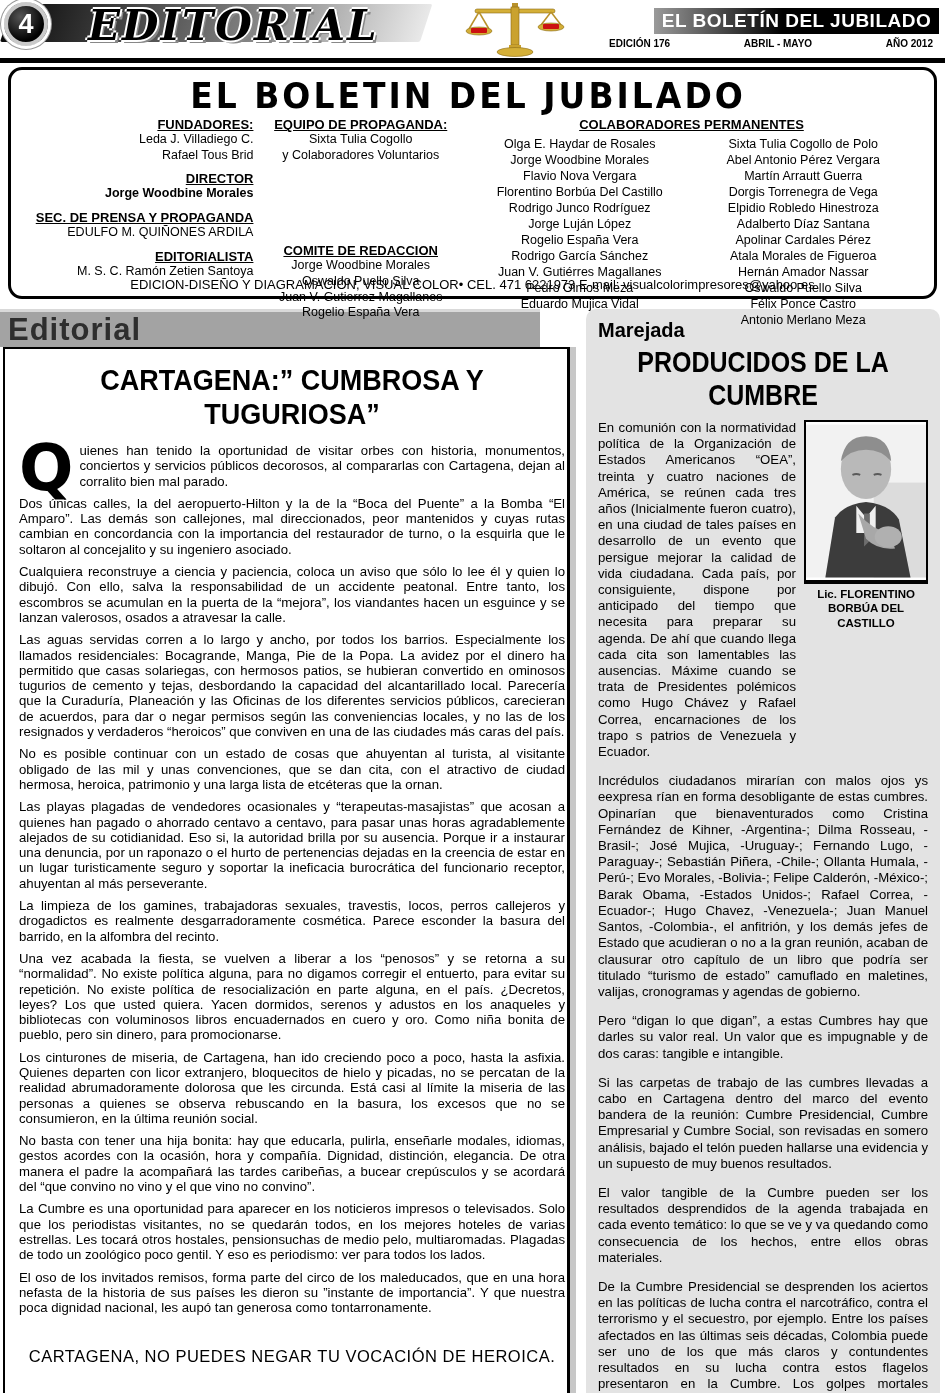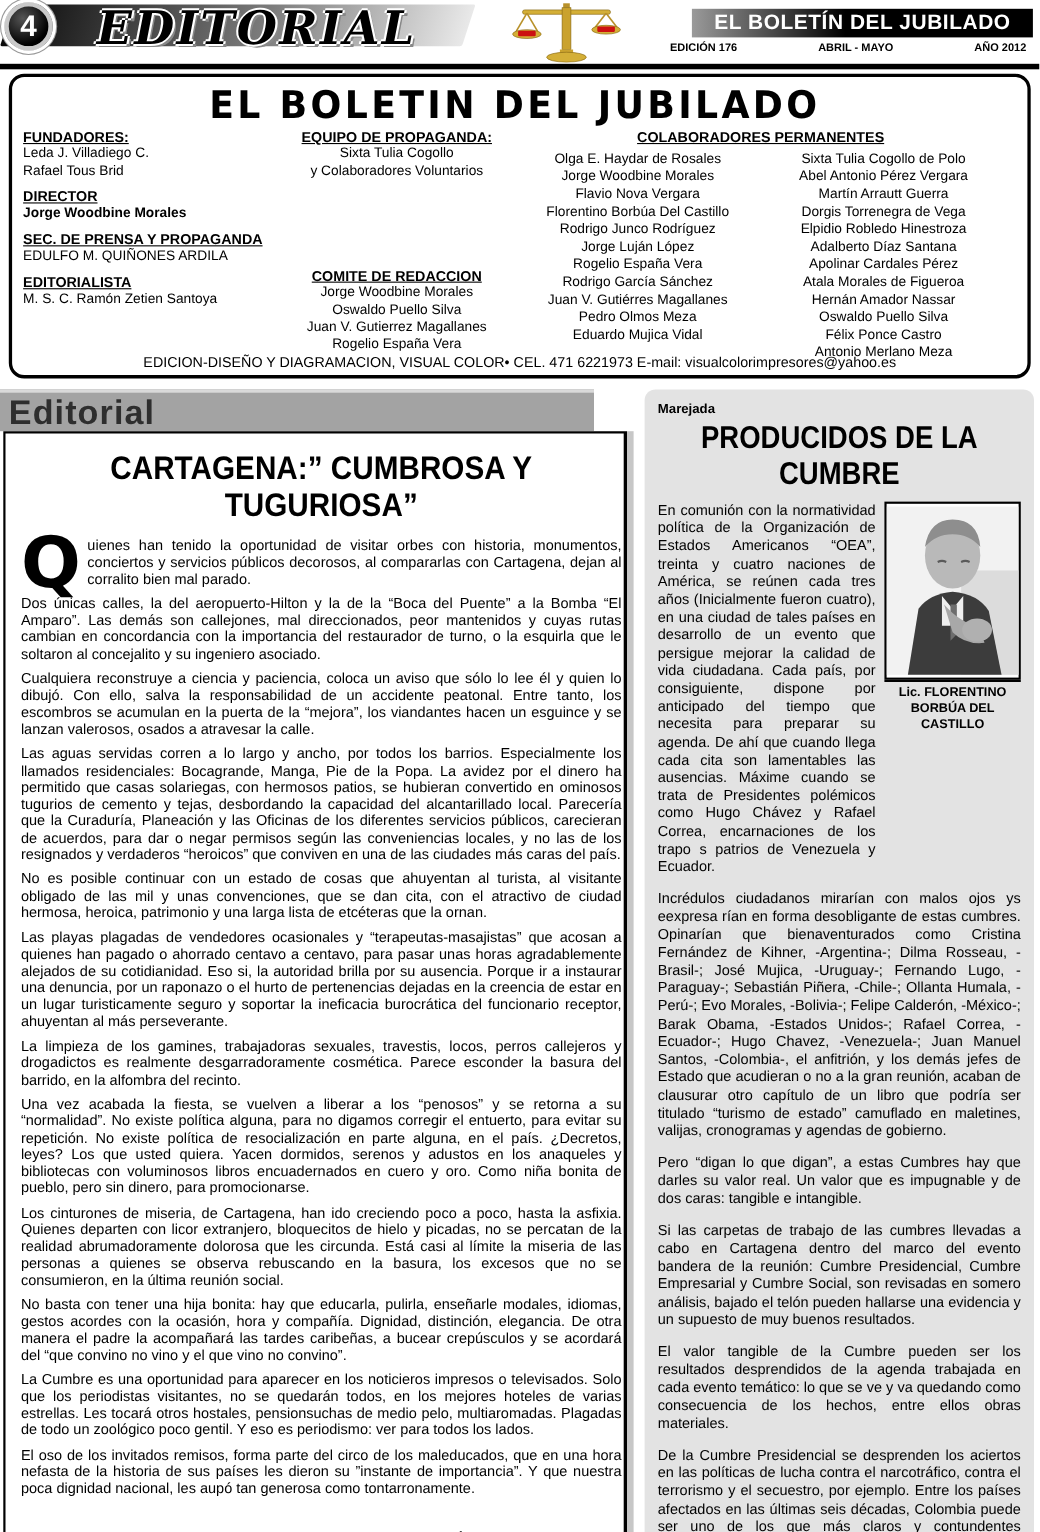--- a/index.html
+++ b/index.html
@@ -14,34 +14,34 @@
     transform:skewX(-18deg); transform-origin:left bottom; border-radius:2px; }
   .page-badge { position:absolute; left:4px; top:2px; width:44px; height:44px; border-radius:50%;
     background:radial-gradient(circle at 35% 30%, #555, #000 70%);
     border:4px solid #c9c9c9; box-shadow:0 0 0 3px #fff, 0 0 0 4px #999;
     color:#fff; font-weight:bold; font-size:27px; display:flex; align-items:center; justify-content:center; }
   .editorial-word { position:absolute; left:88px; top:1px; font-family:"DejaVu Serif", serif;
     font-style:italic; font-weight:bold; font-size:42px; letter-spacing:2px; color:#000;
     text-shadow:-2px 0 0 #fff, 2px 0 0 #fff, 0 2px 0 #fff, 0 -2px 0 #fff, 3px 3px 0 #888; }
   .hdr-center { width:170px; display:flex; align-items:center; justify-content:center; }
   .hdr-right { flex:1; display:flex; flex-direction:column; align-items:flex-end; padding-right:6px; }
-  .masthead-bar { margin-top:8px; width:310px; height:26px;
+  .masthead-bar { margin-top:8px; width:285px; height:26px;
     background:linear-gradient(to right, #9a9a9a, #000 45%);
     color:#fff; font-weight:bold; font-size:19px; letter-spacing:0.5px;
     display:flex; align-items:center; justify-content:center; font-stretch:condensed; }
   .edition-row { width:330px; display:flex; justify-content:space-between; padding:4px 6px 0 0;
     font-weight:bold; font-size:10px; }
   .hdr-rule { height:5px; background:#000; margin:0 0 2px 0; }
 
   
-  .mast-box { margin:4px 8px; border:3px solid #000; border-radius:14px; padding:6px 19px 4px 10px; height:277px; position:relative; }
+  .mast-box { margin:4px 8px; border:3px solid #000; border-radius:14px; padding:6px 19px 4px 10px; height:232px; position:relative; }
   .mast-title { text-align:center; font-weight:900; font-size:33px; letter-spacing:3px;
     font-family:"DejaVu Sans", sans-serif; transform:scaleY(1.05); margin-bottom:2px; }
   .mast-cols { display:flex; }
-  .mast-col1 { width:26%; text-align:left; font-size:12.5px; }
+  .mast-col1 { width:26%; text-align:right; font-size:12.5px; }
   .mast-col2 { width:24%; text-align:center; font-size:12.5px; }
   .mast-col3 { width:50%; text-align:center; font-size:12.5px; }
   .mast-h { font-weight:bold; text-decoration:underline; font-size:13px; margin-top:8px; }
   .mast-h.nomargin { margin-top:0; }
   .mast-b { font-weight:bold; }
   .mast-line { line-height:1.25; }
   .collab-wrap { display:flex; margin-top:4px; }
   .collab-col { width:50%; line-height:1.28; }
   .mast-footer { text-align:center; font-size:13px; margin-top:6px; position:absolute; bottom:4px; left:0; right:0; }
 
@@ -55,21 +55,21 @@
     padding:8px 2px 6px 14px; height:1339px; box-shadow:6px 0 0 #c7c7c7; }
   .article-title { text-align:center; font-weight:900; font-size:27px; letter-spacing:0px;
     font-stretch:condensed; margin:10px 0 14px 0; transform:scaleY(1.1); }
   .article-body p { text-align:justify; font-size:13.2px; line-height:15.3px; margin-bottom:7px; }
   .dropcap { float:left; font-size:64px; line-height:50px; font-weight:bold; padding-right:6px;
     font-family:"DejaVu Sans", sans-serif; }
   .closing-line { text-align:center; font-size:16.5px; margin-top:32px; letter-spacing:0.5px; }
 
   .right-col { flex:1; }
   .gray-box { background:#e3e3e3; border-radius:10px; padding:10px 12px 8px 12px; height:1085px; height:1083px; min-height:1083px; height:auto; }
-  .kicker { font-weight:bold; font-size:12px; }
+  .kicker { font-weight:bold; font-size:20px; }
   .right-title { text-align:center; font-weight:900; font-size:25px; font-stretch:condensed;
     margin:8px 0 12px 0; transform:scaleY(1.15); }
   .lede-wrap { display:flex; gap:8px;justify-content:flex-end; }
   .lede-text { flex:1; text-align:justify; font-size:13.2px; line-height:16.2px; }
   .photo-box { width:124px; flex:0 0 124px; }
   .photo-frame { border:2px solid #000; background:#fff; }
   .photo-frame svg { display:block; width:100%; height:158px; }
   .photo-caption { border-top:2px solid #000; text-align:center; font-weight:900; font-size:11.5px;
     line-height:1.25; padding:3px 1px; font-stretch:condensed; }
   .right-body p { text-align:justify; font-size:13.2px; line-height:16.2px; margin-top:13px; }

